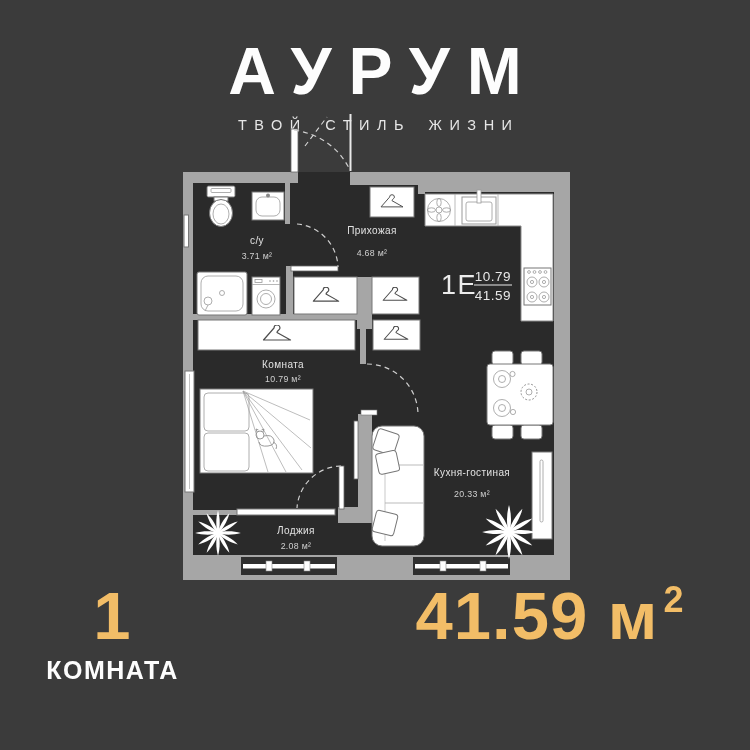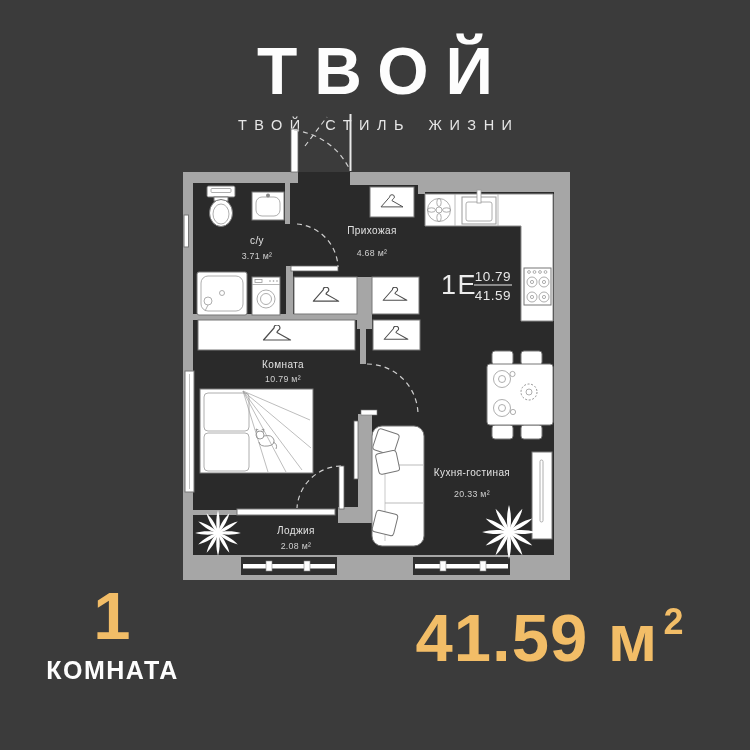--- a/index.html
+++ b/index.html
@@ -26,35 +26,35 @@
   .fixt-thin{fill:none; stroke:#999; stroke-width:0.8;}
   .door-arc{fill:none; stroke:#cfcfcf; stroke-width:1.2; stroke-dasharray:5 4;}
   .leaf{fill:#fff; stroke:#666; stroke-width:0.8;}
   .plan-label{fill:#e2e2e2; font-size:10px; text-anchor:middle; letter-spacing:0.4px;}
   .plan-area{fill:#cfcfcf; font-size:8.8px; text-anchor:middle; letter-spacing:0.3px;}
   .unit-label{fill:#ececec; font-size:27px; letter-spacing:1.5px; font-weight:400;}
   .frac{fill:#e8e8e8; font-size:13.5px; text-anchor:middle; letter-spacing:0.5px;}
   
   .stat{position:absolute; text-align:center; top:581px;}
   .stat-rooms{left:35px; width:155px;}
-  .stat-area{left:395px; width:310px;margin-top:22px;}
+  .stat-area{left:395px; width:310px;}
   .stat-value{
     font-size:67px; font-weight:700; line-height:1.04; color:var(--gold,#f2bd67);
     letter-spacing:1px;
   }
   .stat-value sup{font-size:36px; position:relative; top:-4px; margin-left:5px; font-weight:700;}
   .stat-label{margin-top:5px; font-size:25px; font-weight:700; color:#fdfdfd; letter-spacing:1.5px;}
 </style>
 </head>
 <body>
 
 <div class="poster">
 
   <div class="brand">
-    <div class="brand-logo">ТВОЙ</div>
+    <div class="brand-logo">АУРУМ</div>
     <div class="brand-tagline">ТВОЙ СТИЛЬ ЖИЗНИ</div>
   </div>
 
   <svg class="plan-svg" width="390" height="474" viewBox="0 -62 390 474" xmlns="http://www.w3.org/2000/svg">
     <defs>
       <symbol id="hanger" viewBox="-16 -9 32 18">
         <path d="M-3,-6 a3,3 0 1 1 6,0 c0,2 -3,2.4 -3,4.4 L13.5,6 H-13.5 Z" fill="none" stroke="#4d4d4d" stroke-width="1.2" stroke-linejoin="round"></path>
       </symbol>
       <g id="plantsym" fill="#fff">
         <path d="M0,2 C2.4,-6 2.4,-16 0,-24 C-2.4,-16 -2.4,-6 0,2 Z"></path>

